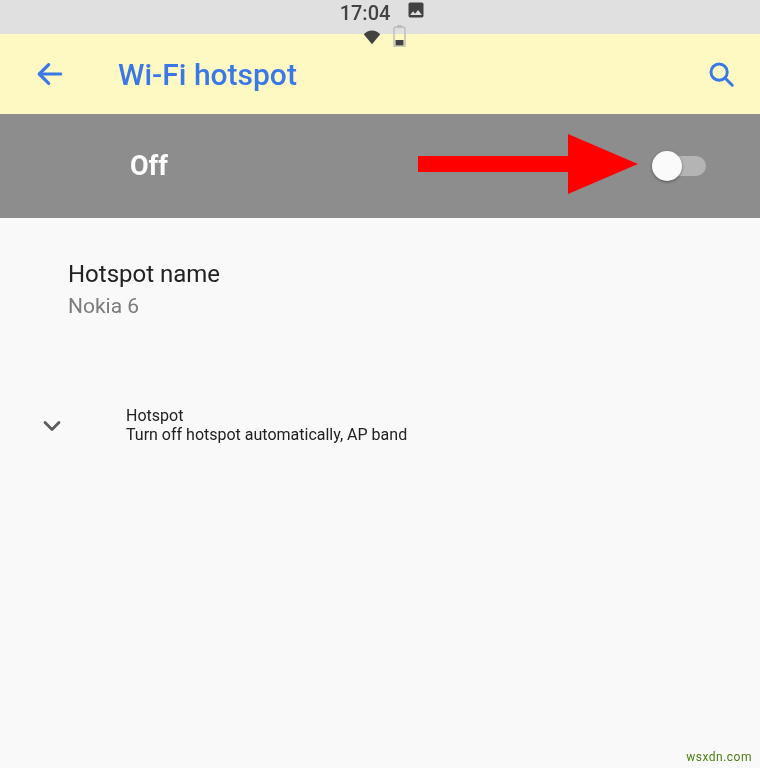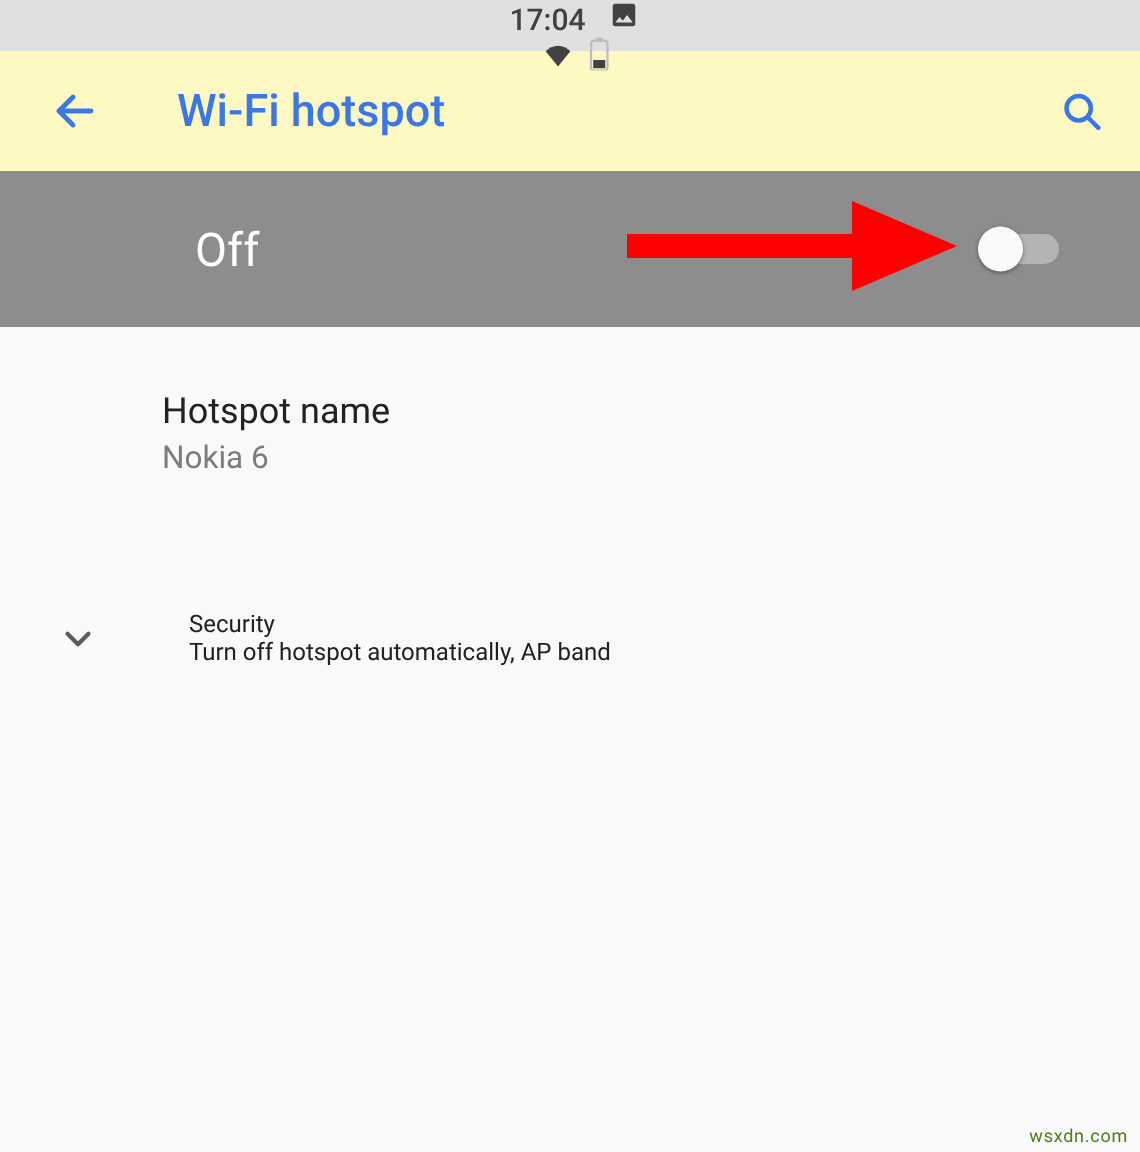--- a/index.html
+++ b/index.html
@@ -43,21 +43,21 @@
   .app-bar .search { color:#3b78e7; display:flex; align-items:center; }
   .toggle-row {
     background: #8d8d8d;
     height: 104px;
     display: flex;
     align-items: center;
     padding: 0 24px 0 130px;
     color: #ffffff;
     position: relative;
   }
-  .toggle-row .label { font-size: 31px; font-weight: 400; flex:1; }
+  .toggle-row .label { font-size: 27px; font-weight: 700; flex:1; }
   .switch {
     width: 50px; height: 20px;
     background: rgba(255,255,255,0.35);
     border-radius: 20px;
     position: relative;
     margin-right: 30px;
   }
   .switch .knob {
     width: 30px; height: 30px;
     background: #fafafa;
@@ -68,21 +68,21 @@
   }
   .arrow-overlay {
     position: absolute;
     left: 418px;
     top: 50%;
     transform: translateY(-50%);
     pointer-events: none;
   }
   .list { padding-top: 20px; }
   .item {
-    padding: 22px 24px 22px 108px;
+    padding: 22px 24px 22px 68px;
   }
   .item .primary { font-size: 24px; color:#222; margin-bottom: 6px; }
   .item .secondary { font-size: 21px; color:#7c7c7c; }
   .dots { letter-spacing: 6px; font-size: 20px; color:#7c7c7c; margin-top:6px; }
   .adv-row { display:flex; align-items:flex-start; padding: 22px 24px 22px 38px; }
   .adv-row .chev { color:#5b5b5b; margin-top:6px; margin-right: 60px; display:flex; }
   .adv-row .texts { flex:1; }
   .watermark {
     position: absolute;
     right: 8px;
@@ -161,20 +161,20 @@
   </div>
 
 
   <div class="adv-row">
     <span class="chev">
       <svg width="28" height="28" viewBox="0 0 24 24" fill="none" stroke="#5b5b5b" stroke-width="2.4" stroke-linecap="round" stroke-linejoin="round">
           <polyline points="6 9 12 15 18 9"></polyline>
         </svg>
     </span>
     <div class="texts">
-      <div class="primary">Security</div>
+      <div class="primary">Hotspot</div>
       <div class="secondary">Turn off hotspot automatically, AP band</div>
     </div>
   </div>
 
 </div>
 
 <div class="watermark">wsxdn.com</div>
 
 </body></html>

